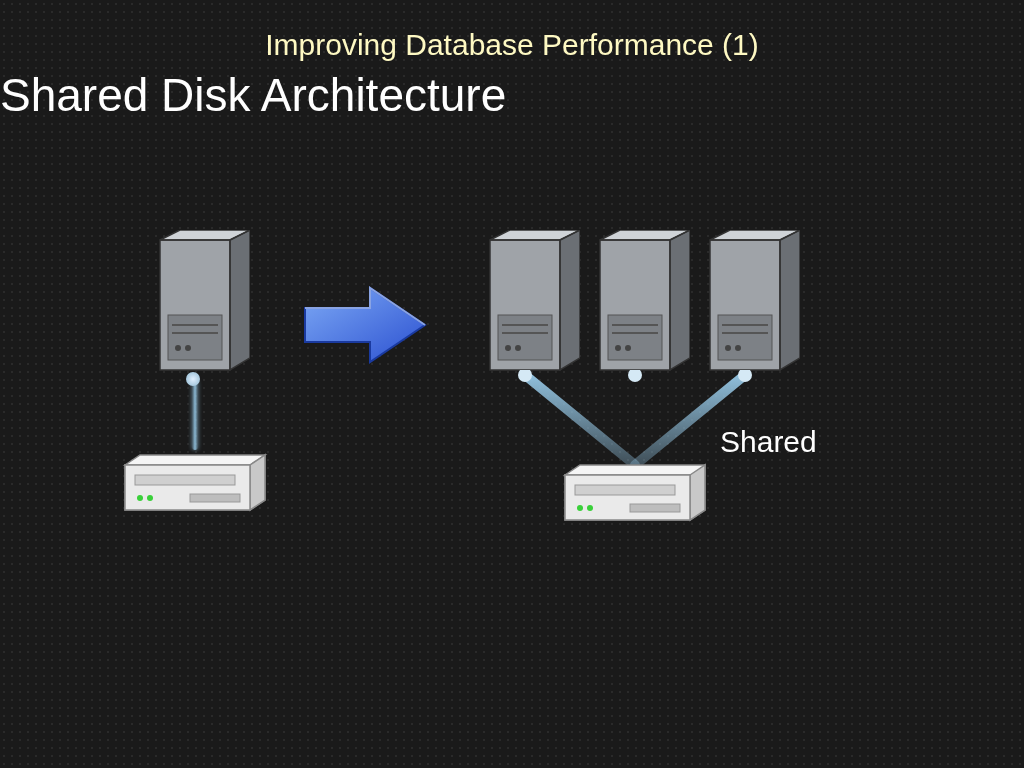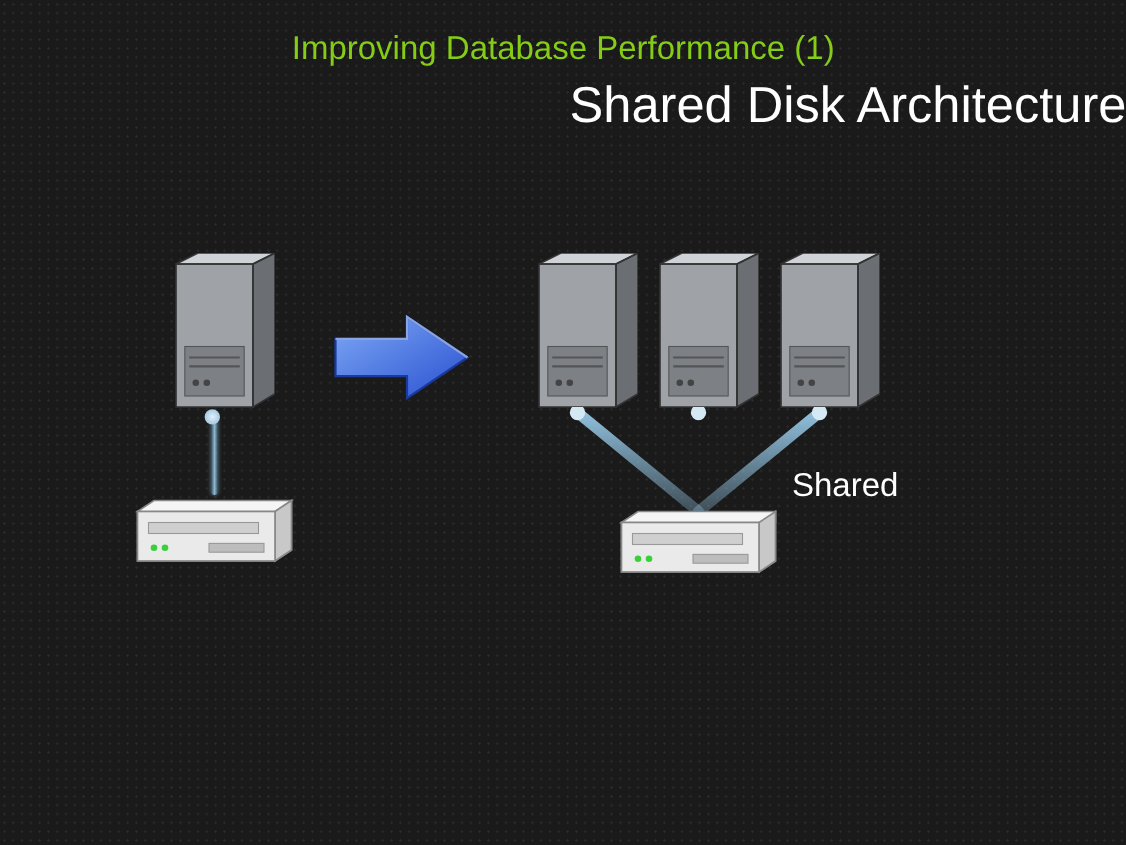--- a/index.html
+++ b/index.html
@@ -15,28 +15,28 @@
     position: relative;
   }
   .subtitle {
     position: absolute;
     top: 28px;
     left: 0;
     width: 100%;
     text-align: center;
     font-size: 30px;
     font-weight: normal;
-    color: #84cc16;
+    color: #fef9c3;
   }
   .title {
     position: absolute;
     top: 68px;
     left: 0;
     width: 100%;
-    text-align: right;
+    text-align: left;
     font-size: 46px;
     font-weight: normal;
     color: #fff;
   }
   .diagram-area {
     position: absolute;
     top: 200px;
     left: 0;
     width: 896px;
     height: 420px;

